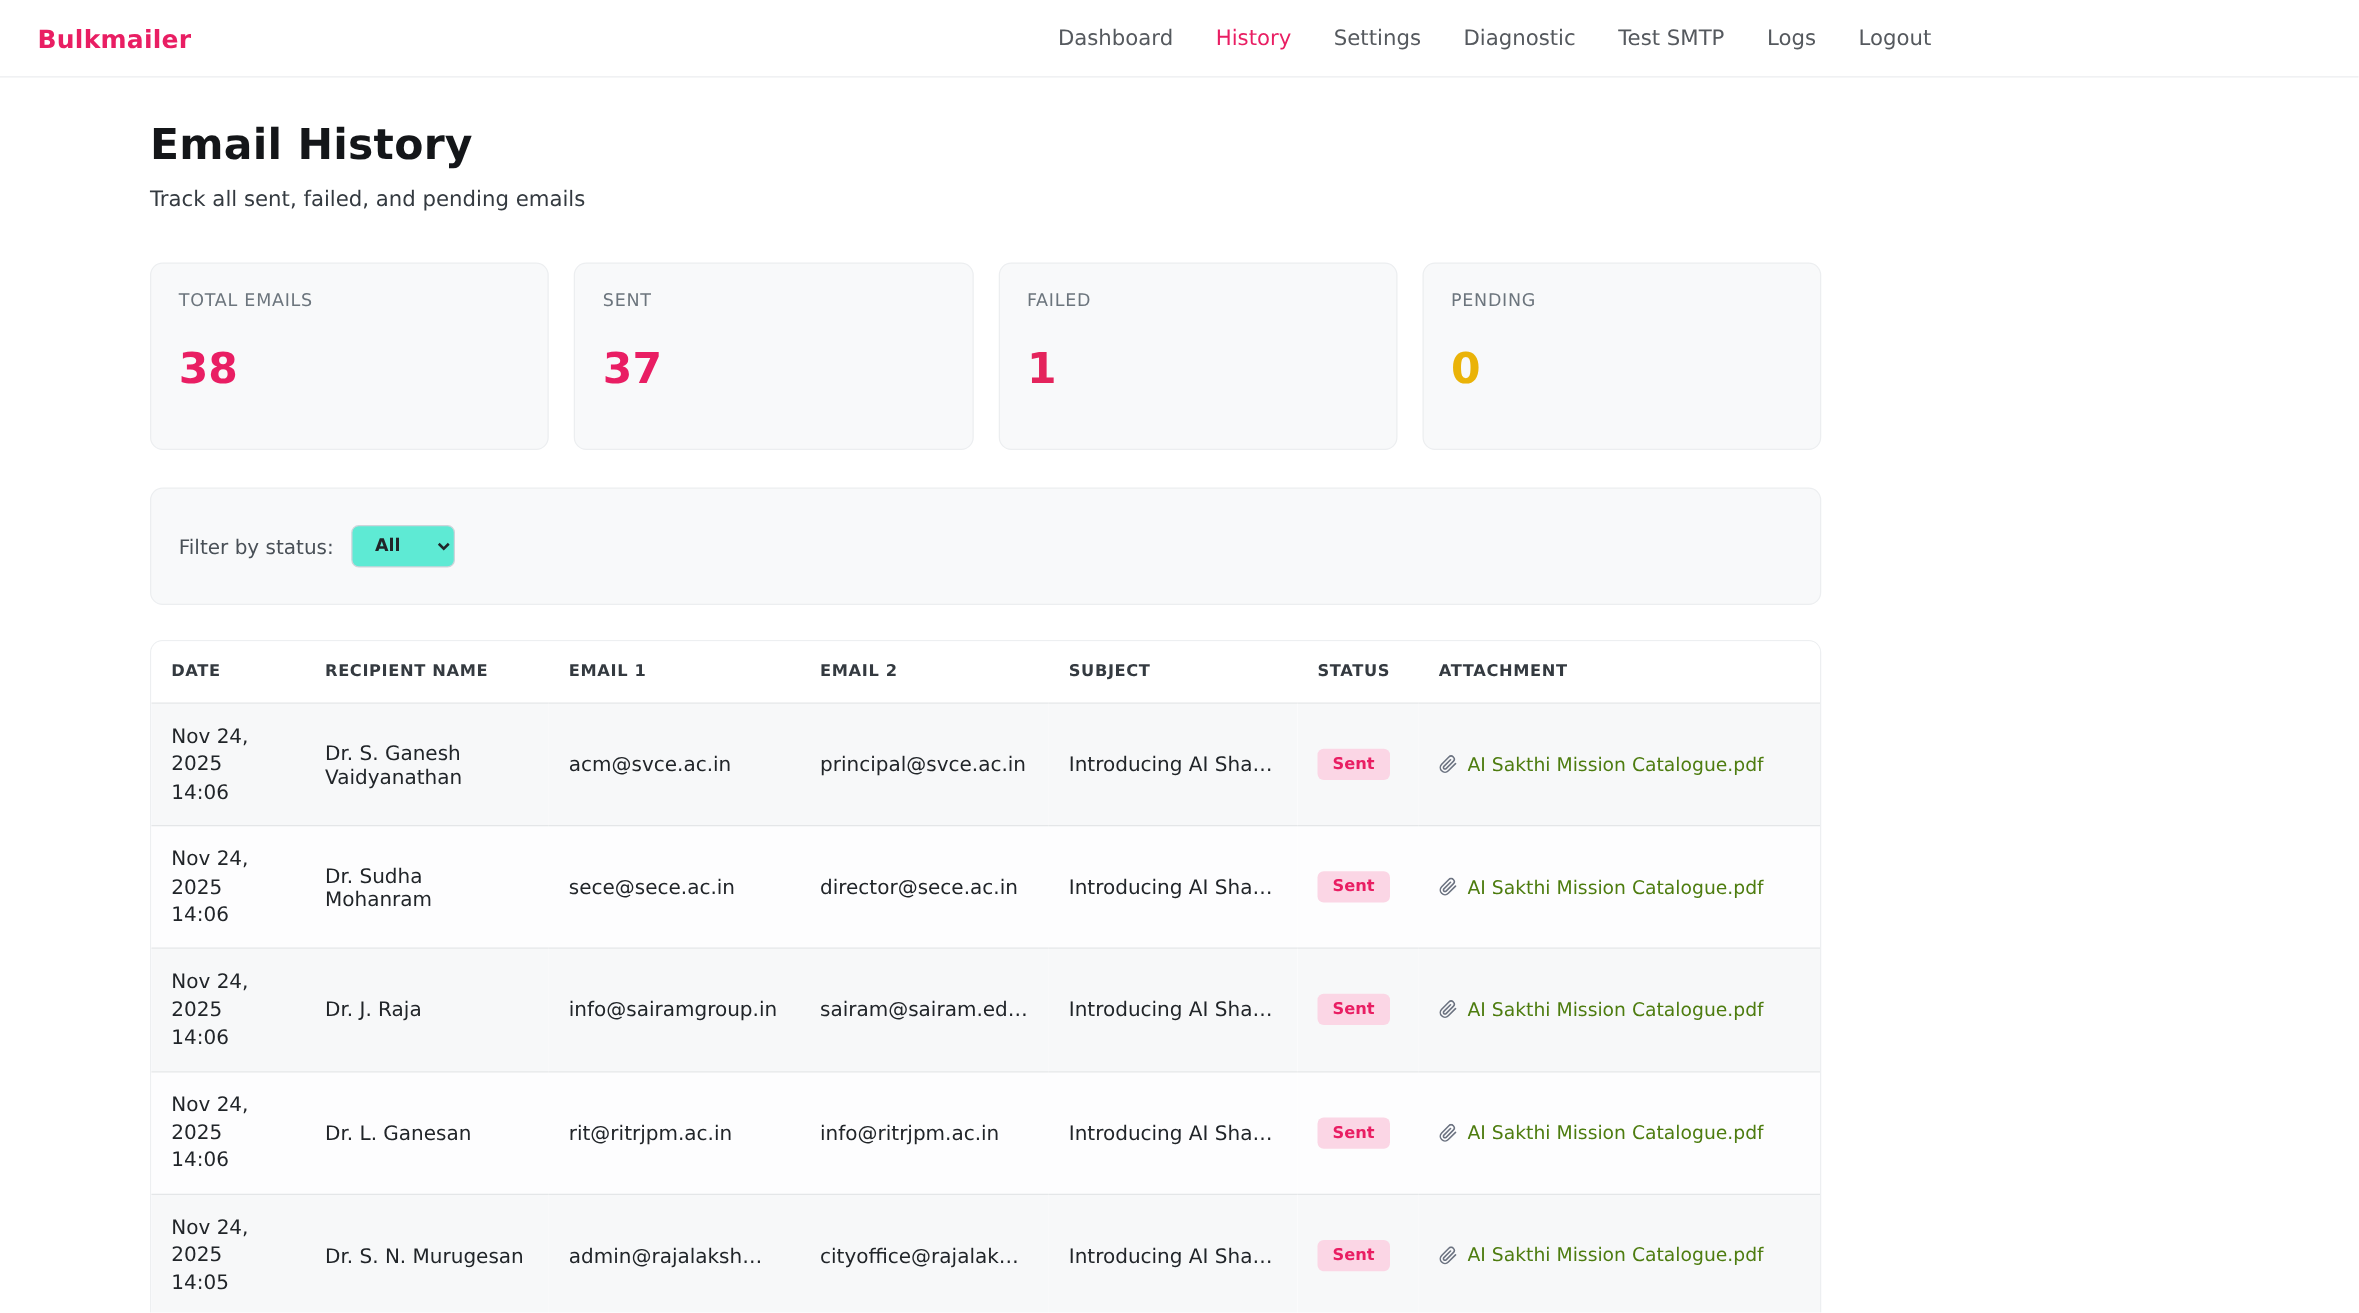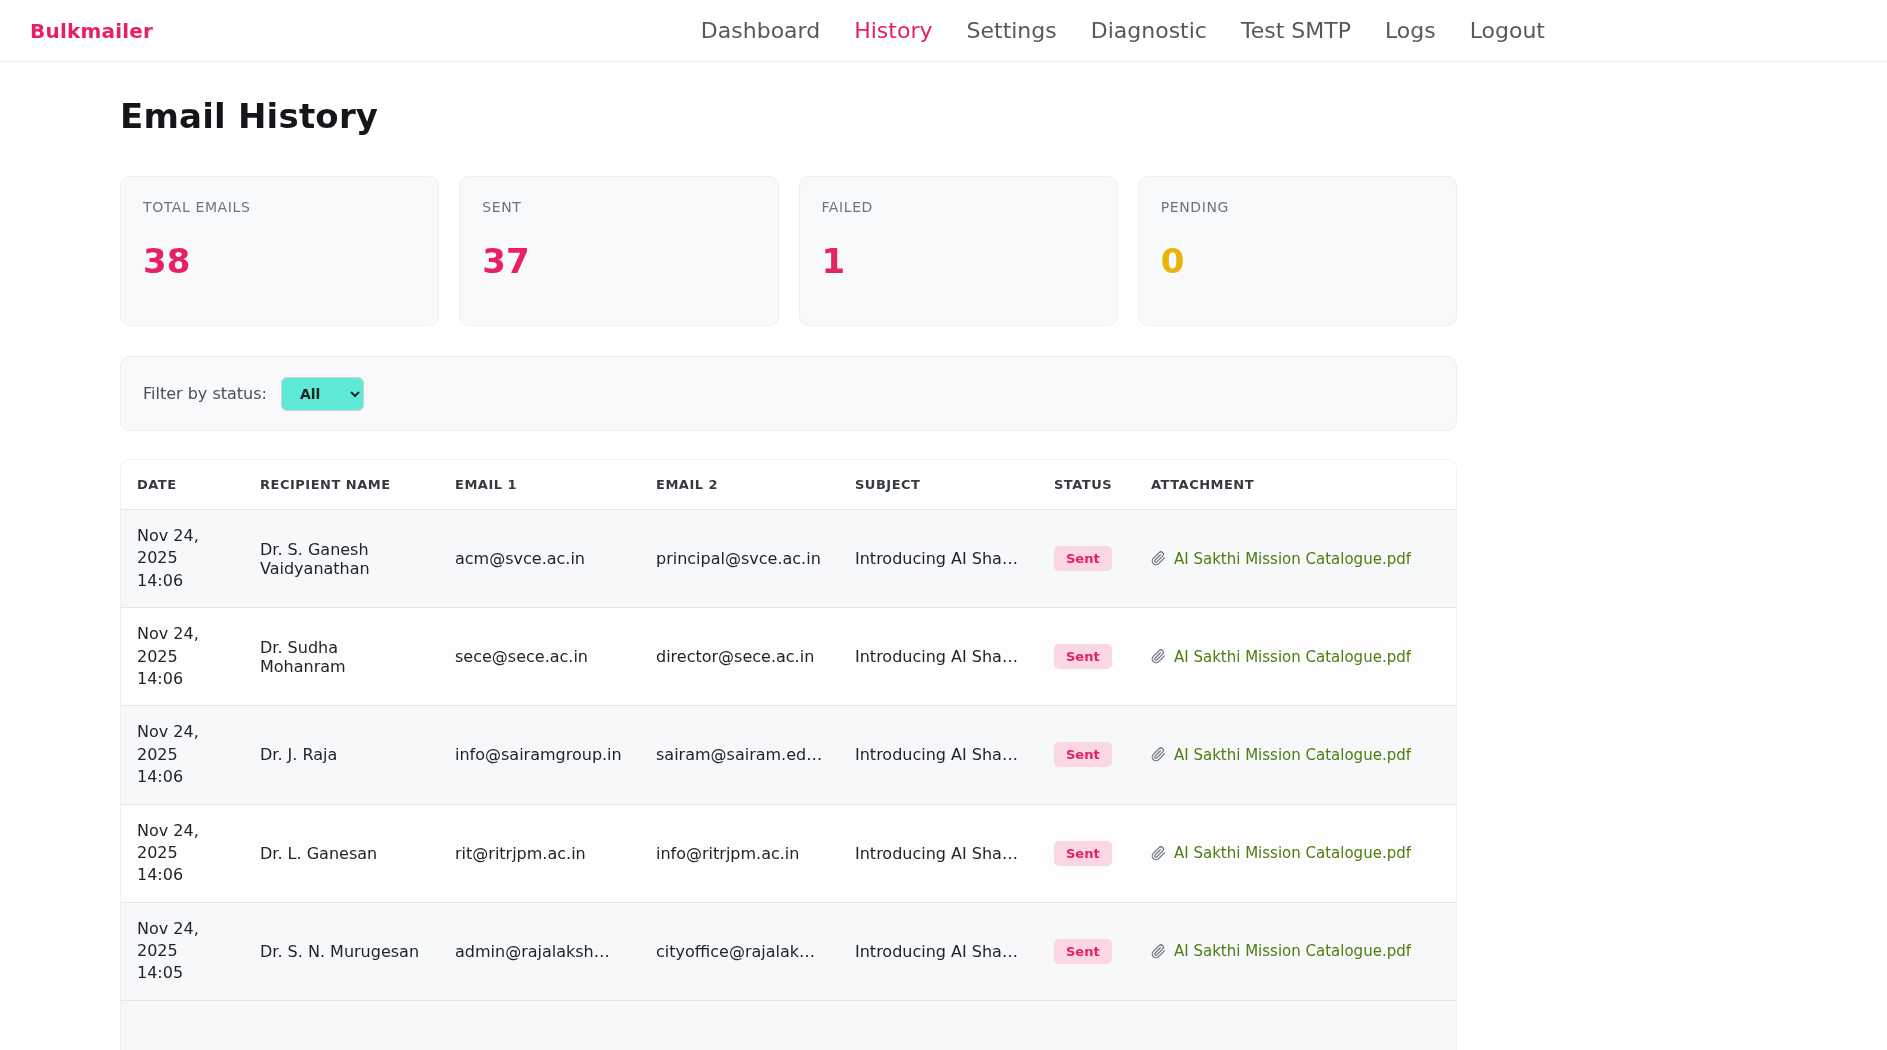--- a/index.html
+++ b/index.html
@@ -18,21 +18,21 @@
   }
   .brand {
     color: #e91e63; font-size: 20px; font-weight: 800;
     letter-spacing: 0.2px; text-decoration: none; cursor: pointer;
   }
   .nav-links {
     margin-left: auto; margin-right: 312px;
     display: flex; align-items: center; gap: 34px;
   }
   .nav-link {
-    font-size: 22px; color: #55595e; text-decoration: none; cursor: pointer;
+    font-size: 17px; color: #55595e; text-decoration: none; cursor: pointer;
     white-space: nowrap;
   }
   .nav-link.active { color: #e91e63; }
   
   .content { width: 1337px; margin-left: 120px; padding-top: 34px; }
   .page-title { font-size: 34px; font-weight: 800; color: #141619; letter-spacing: 0.2px; }
   .page-subtitle { margin-top: 14px; font-size: 17px; color: #343a40; }
   
   .stats-row { display: flex; gap: 20px; margin-top: 40px; }
   .stat-card {
@@ -40,21 +40,21 @@
     background: #f8f9fa; border: 1px solid #eceef0; border-radius: 10px;
     padding: 22px 22px;
   }
   .stat-label {
     font-size: 14px; color: #6c757d; letter-spacing: 0.6px; font-weight: 500;
     text-transform: uppercase;
   }
   .stat-value { margin-top: 26px; font-size: 34px; font-weight: 800; }
   
   .filter-bar {
-    margin-top: 30px; height: 75px;
+    margin-top: 30px; height: 94px;
     background: #f8f9fa; border: 1px solid #eceef0; border-radius: 10px;
     display: flex; align-items: center; gap: 14px; padding: 5px 22px;
   }
   .filter-label { font-size: 16px; color: #495057; }
   .filter-select {
     font-family: inherit; font-size: 14px; font-weight: 700; color: #212529;
     background: #5eead4; border: 1px solid #ced4da; border-radius: 6px;
     padding: 7px 26px 7px 14px; cursor: pointer;
   }
   
@@ -104,20 +104,21 @@
       <a class="nav-link">Diagnostic</a>
       <a class="nav-link">Test SMTP</a>
       <a class="nav-link">Logs</a>
       <a class="nav-link">Logout</a>
     </nav>
 </header>
 
 <main class="content">
 
   <h1 class="page-title">Email History</h1>
+  <p class="page-subtitle">Track all sent, failed, and pending emails</p>
 
   <section class="stats-row">
       <div class="stat-card">
       <div class="stat-label">TOTAL EMAILS</div>
       <div class="stat-value" style="color: rgb(233, 30, 99);">38</div>
     </div>
       <div class="stat-card">
       <div class="stat-label">SENT</div>
       <div class="stat-value" style="color: rgb(233, 30, 99);">37</div>
     </div>

